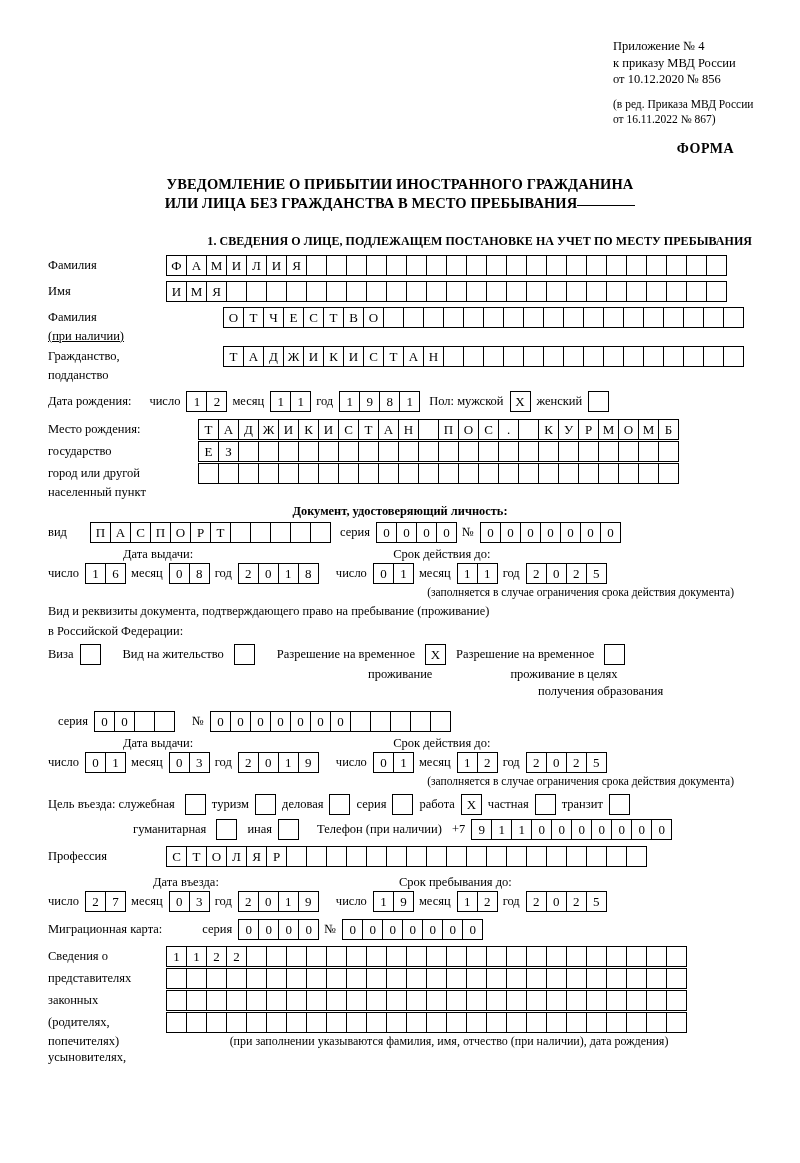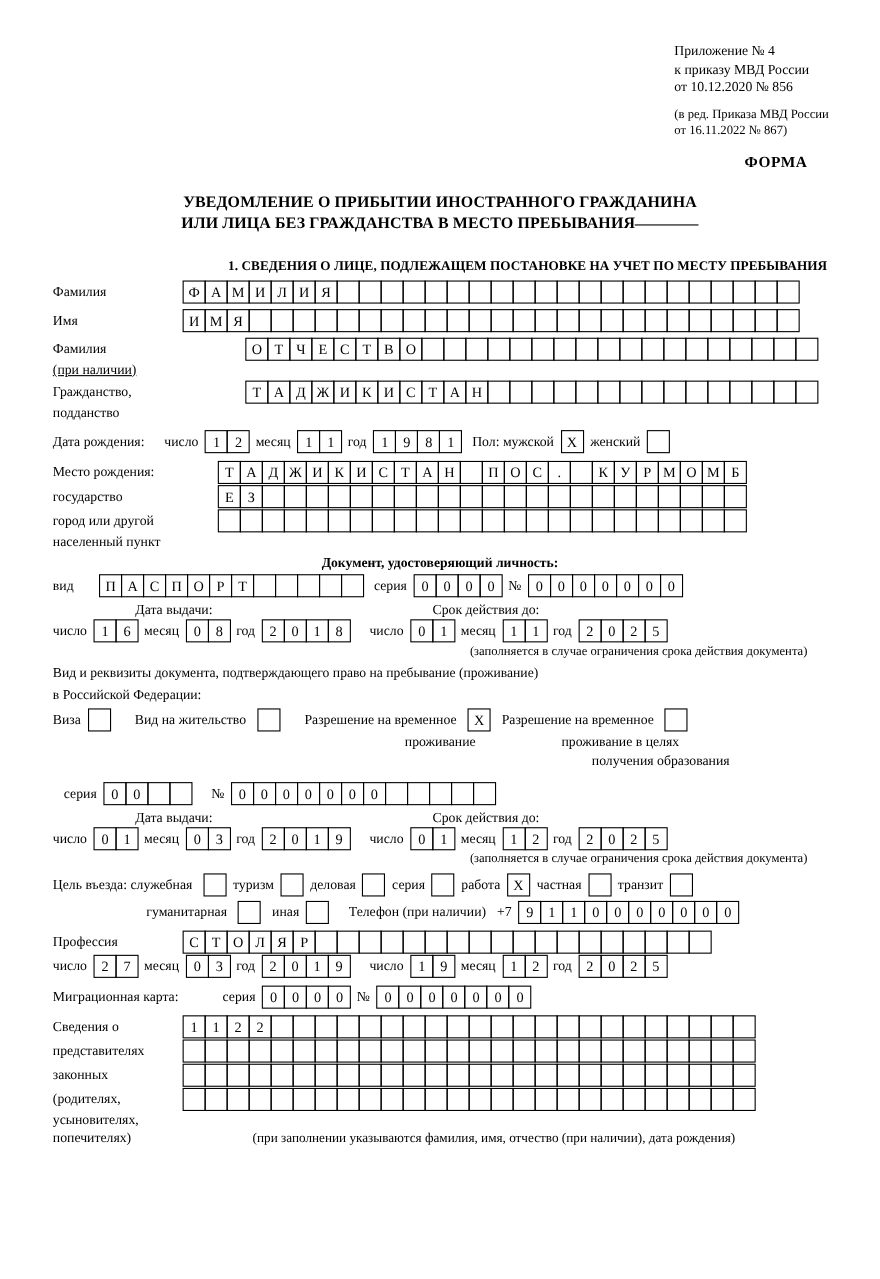--- a/index.html
+++ b/index.html
@@ -708,20 +708,26 @@
         <div class="cell"></div>
         <div class="cell"></div>
         <div class="cell"></div>
         <div class="cell"></div>
         <div class="cell"></div>
         <div class="cell"></div>
         <div class="cell"></div>
       </div>
   </div>
 
+  <div class="row" style="margin-top:8px;">
+    <div style="width:105px;"></div>
+    <div class="lbl">Дата въезда:</div>
+    <div style="width:180px;"></div>
+    <div class="lbl">Срок пребывания до:</div>
+  </div>
 
   <div class="row" style="margin-top:1px;">
     <div class="lbl">число</div>
     <div class="gap-s"></div>
     <div class="cells" id="eday">
         <div class="cell">2</div>
         <div class="cell">7</div>
       </div>
     <div class="gap-s"></div>
     <div class="lbl">месяц</div>
@@ -907,20 +913,20 @@
         <div class="cell"></div>
         <div class="cell"></div>
         <div class="cell"></div>
         <div class="cell"></div>
         <div class="cell"></div>
         <div class="cell"></div>
         <div class="cell"></div>
       </div>
   </div>
   <div class="row" style="margin-top:1px;">
-    <div class="lab-col">усыновителях,</div>
-  </div>
-  <div class="row" style="margin-top:1px;">
     <div class="lab-col">попечителях)</div>
     <div style="flex:1;text-align:center;font-size:12px;padding-right:20px;">(при заполнении указываются фамилия, имя, отчество (при наличии), дата рождения)</div>
   </div>
+  <div class="row" style="margin-top:1px;">
+    <div class="lab-col">усыновителях,</div>
+  </div>
 
 </div>
 
 </body></html>

